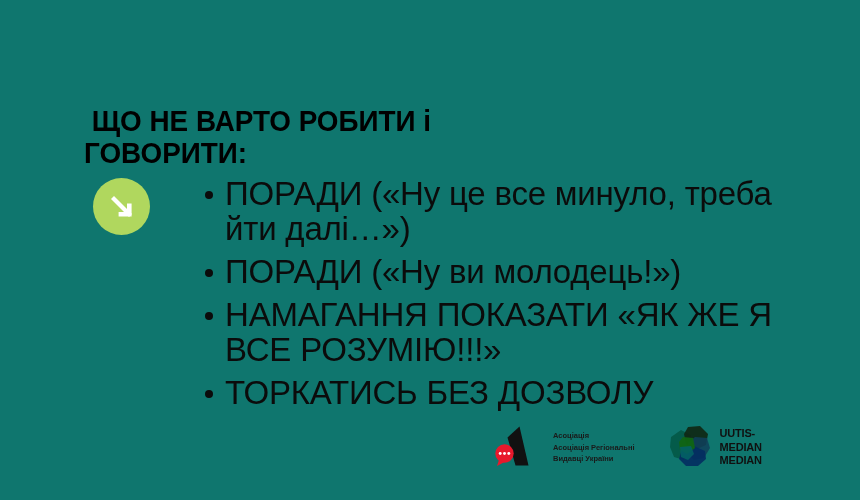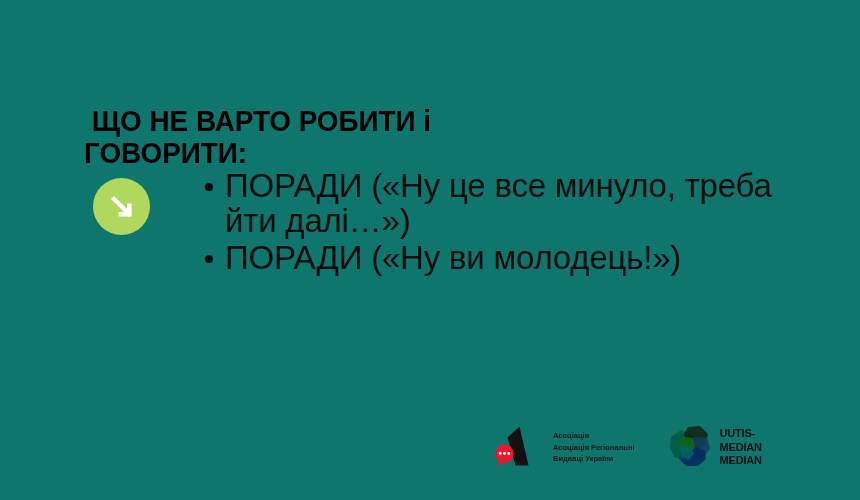--- a/index.html
+++ b/index.html
@@ -60,21 +60,21 @@
     list-style: none;
   }
   .bullets li {
     position: relative;
     padding-left: 28px;
     font-family: "Liberation Sans", sans-serif;
     font-weight: 400;
     font-size: 33px;
     line-height: 35px;
     color: #0b0b0b;
-    margin: 0 0 2px 0;
+    margin: 8px 0 2px 0;
     letter-spacing: -0.2px;
   }
   .bullets li::before {
     content: "";
     position: absolute;
     left: 8px;
     top: 15px;
     width: 8px;
     height: 8px;
     border-radius: 50%;
@@ -151,20 +151,22 @@
           <line x1="5.5" y1="5.5" x2="23.5" y2="23.5"></line>
         </g>
         <path d="M24.6 24.6 H11.6 V20.0 H20.0 V11.6 H24.6 Z" fill="#ffffff"></path>
       </svg>
     </span>
   </div>
 
   <ul class="bullets">
     <li>ПОРАДИ («Ну це все минуло, треба йти далі…»)</li>
     <li>ПОРАДИ («Ну ви молодець!»)</li>
+    <li>НАМАГАННЯ ПОКАЗАТИ «ЯК ЖЕ Я ВСЕ РОЗУМІЮ!!!»</li>
+    <li>ТОРКАТИСЬ БЕЗ ДОЗВОЛУ</li>
   </ul>
 
   <div class="logos">
 
     <div class="logo-assoc">
       <div class="assoc-mark">
         <svg width="40" height="44" viewBox="0 0 40 44" aria-hidden="true">
 
           <path d="M25.5 2.5 L34.5 41.5 L21.5 41.5 L13.5 13.5 Z" fill="#111111"></path>
 

